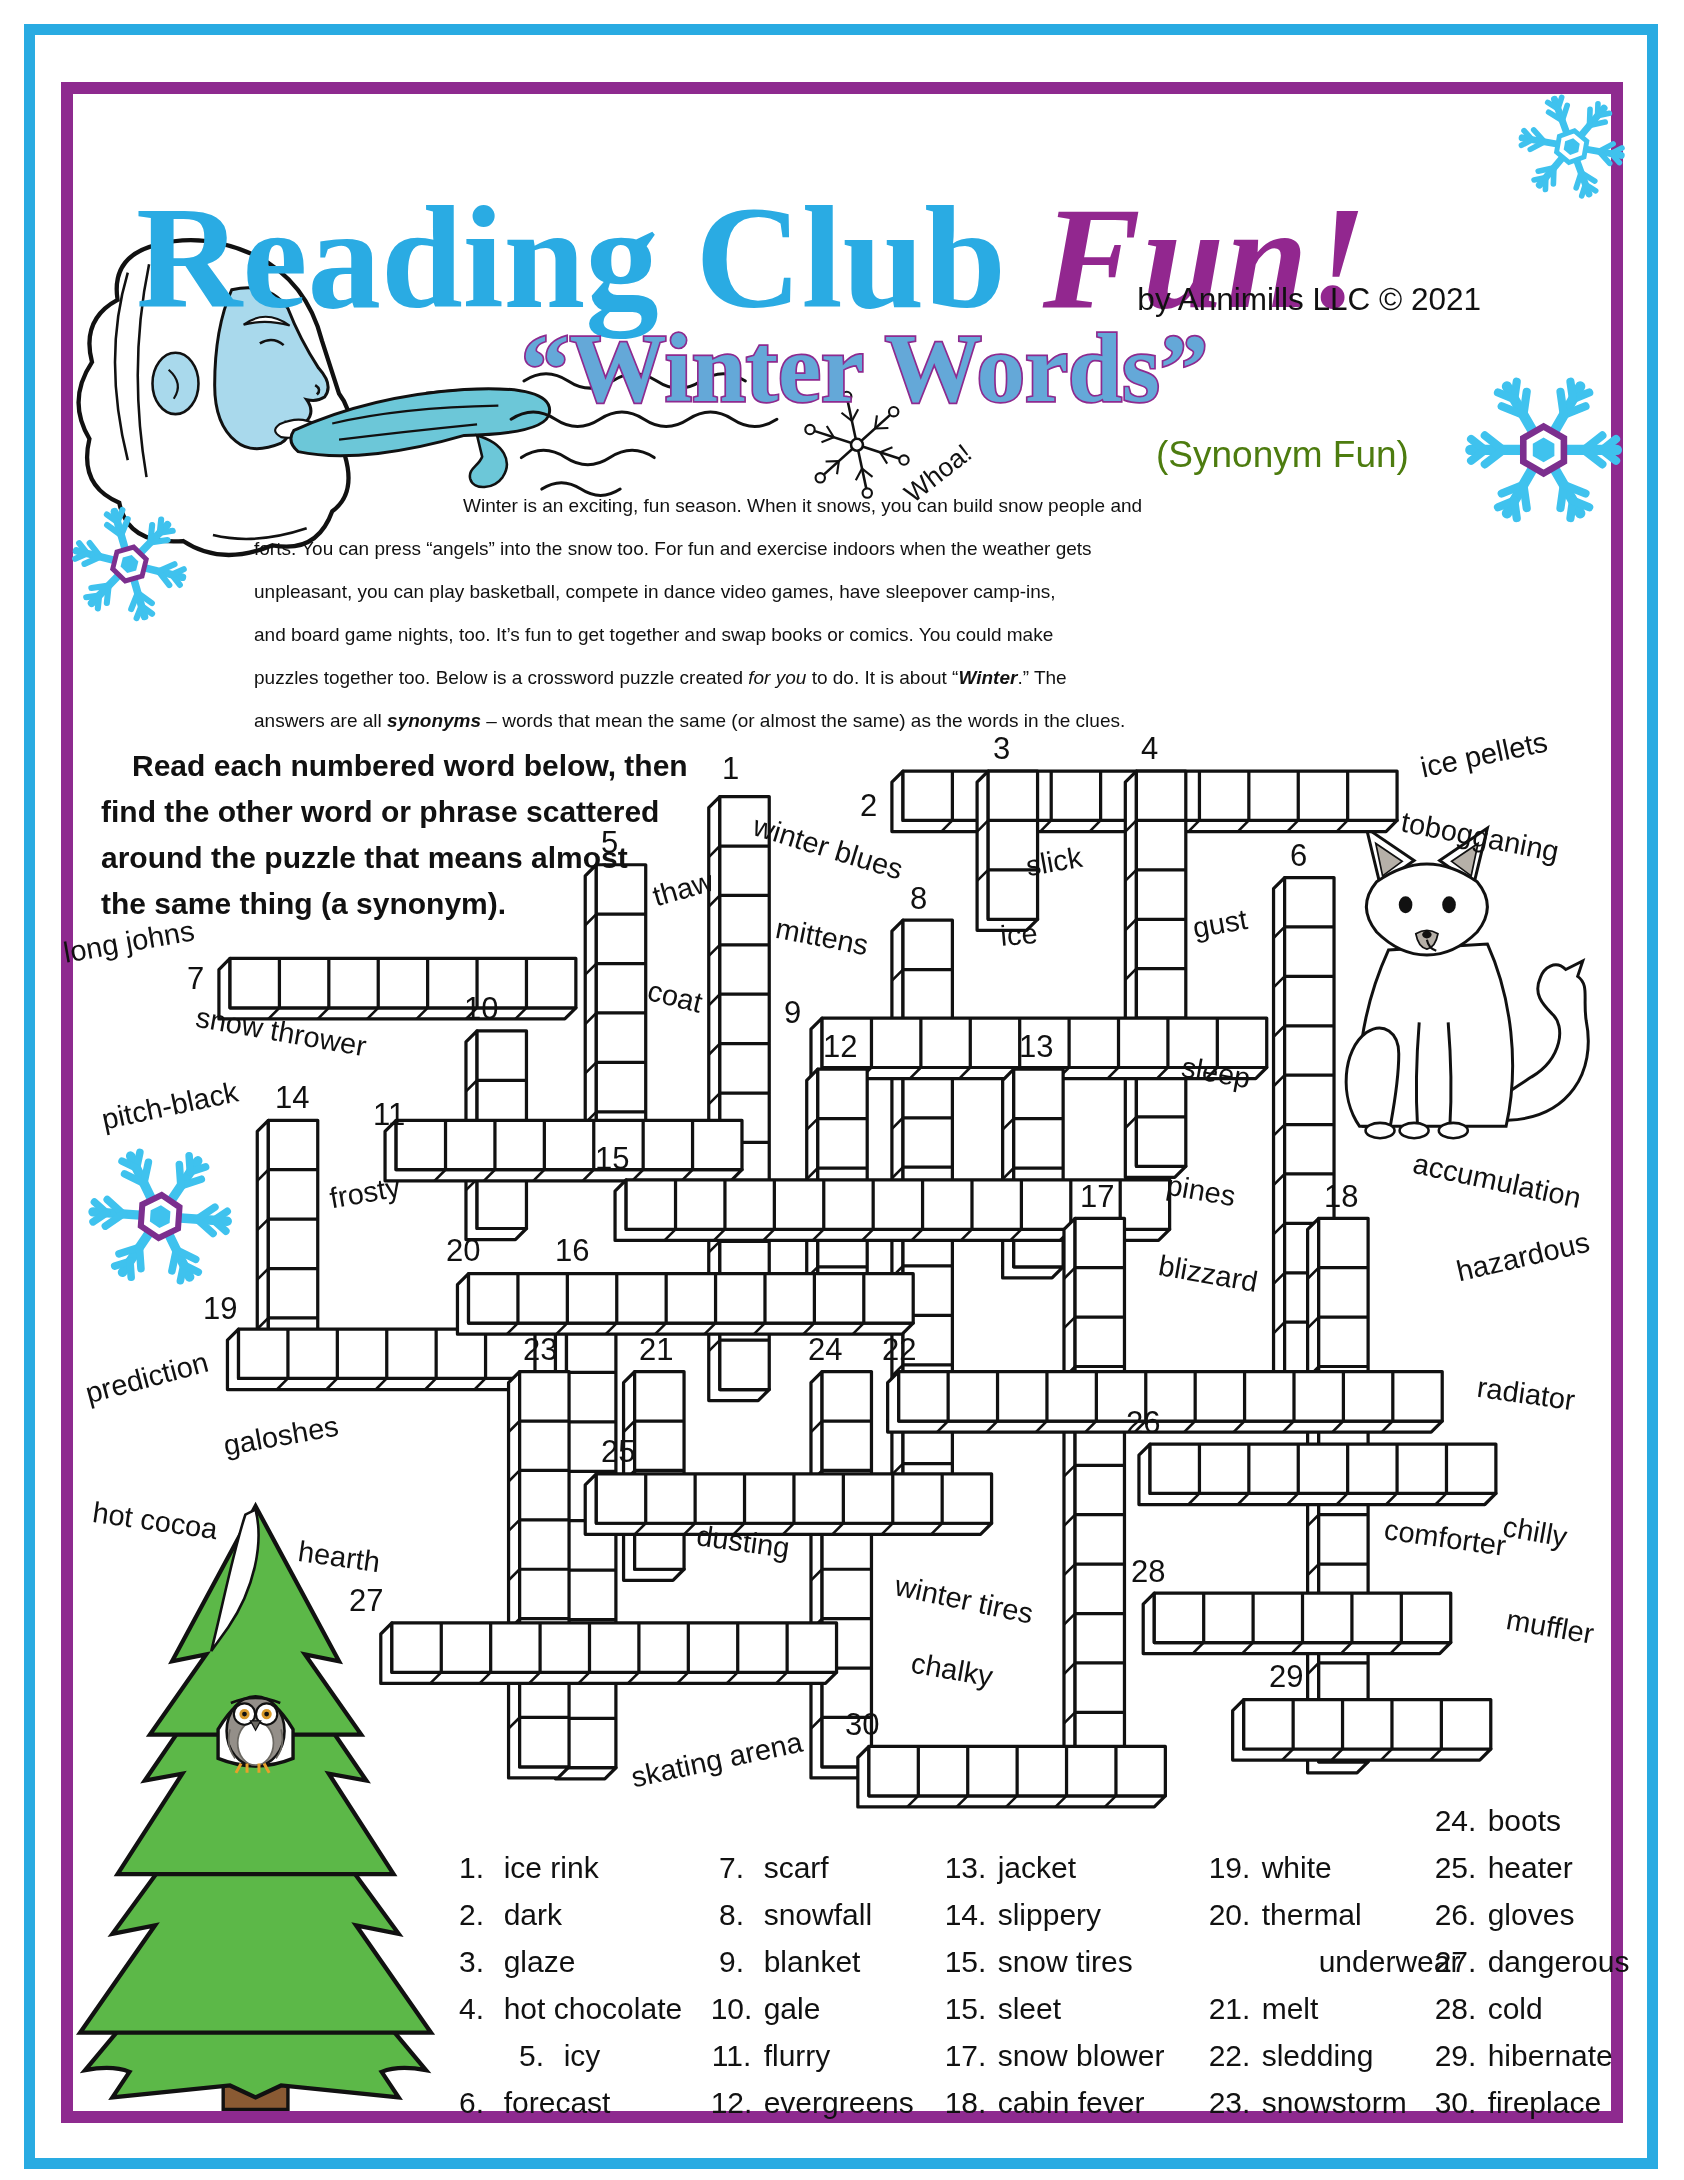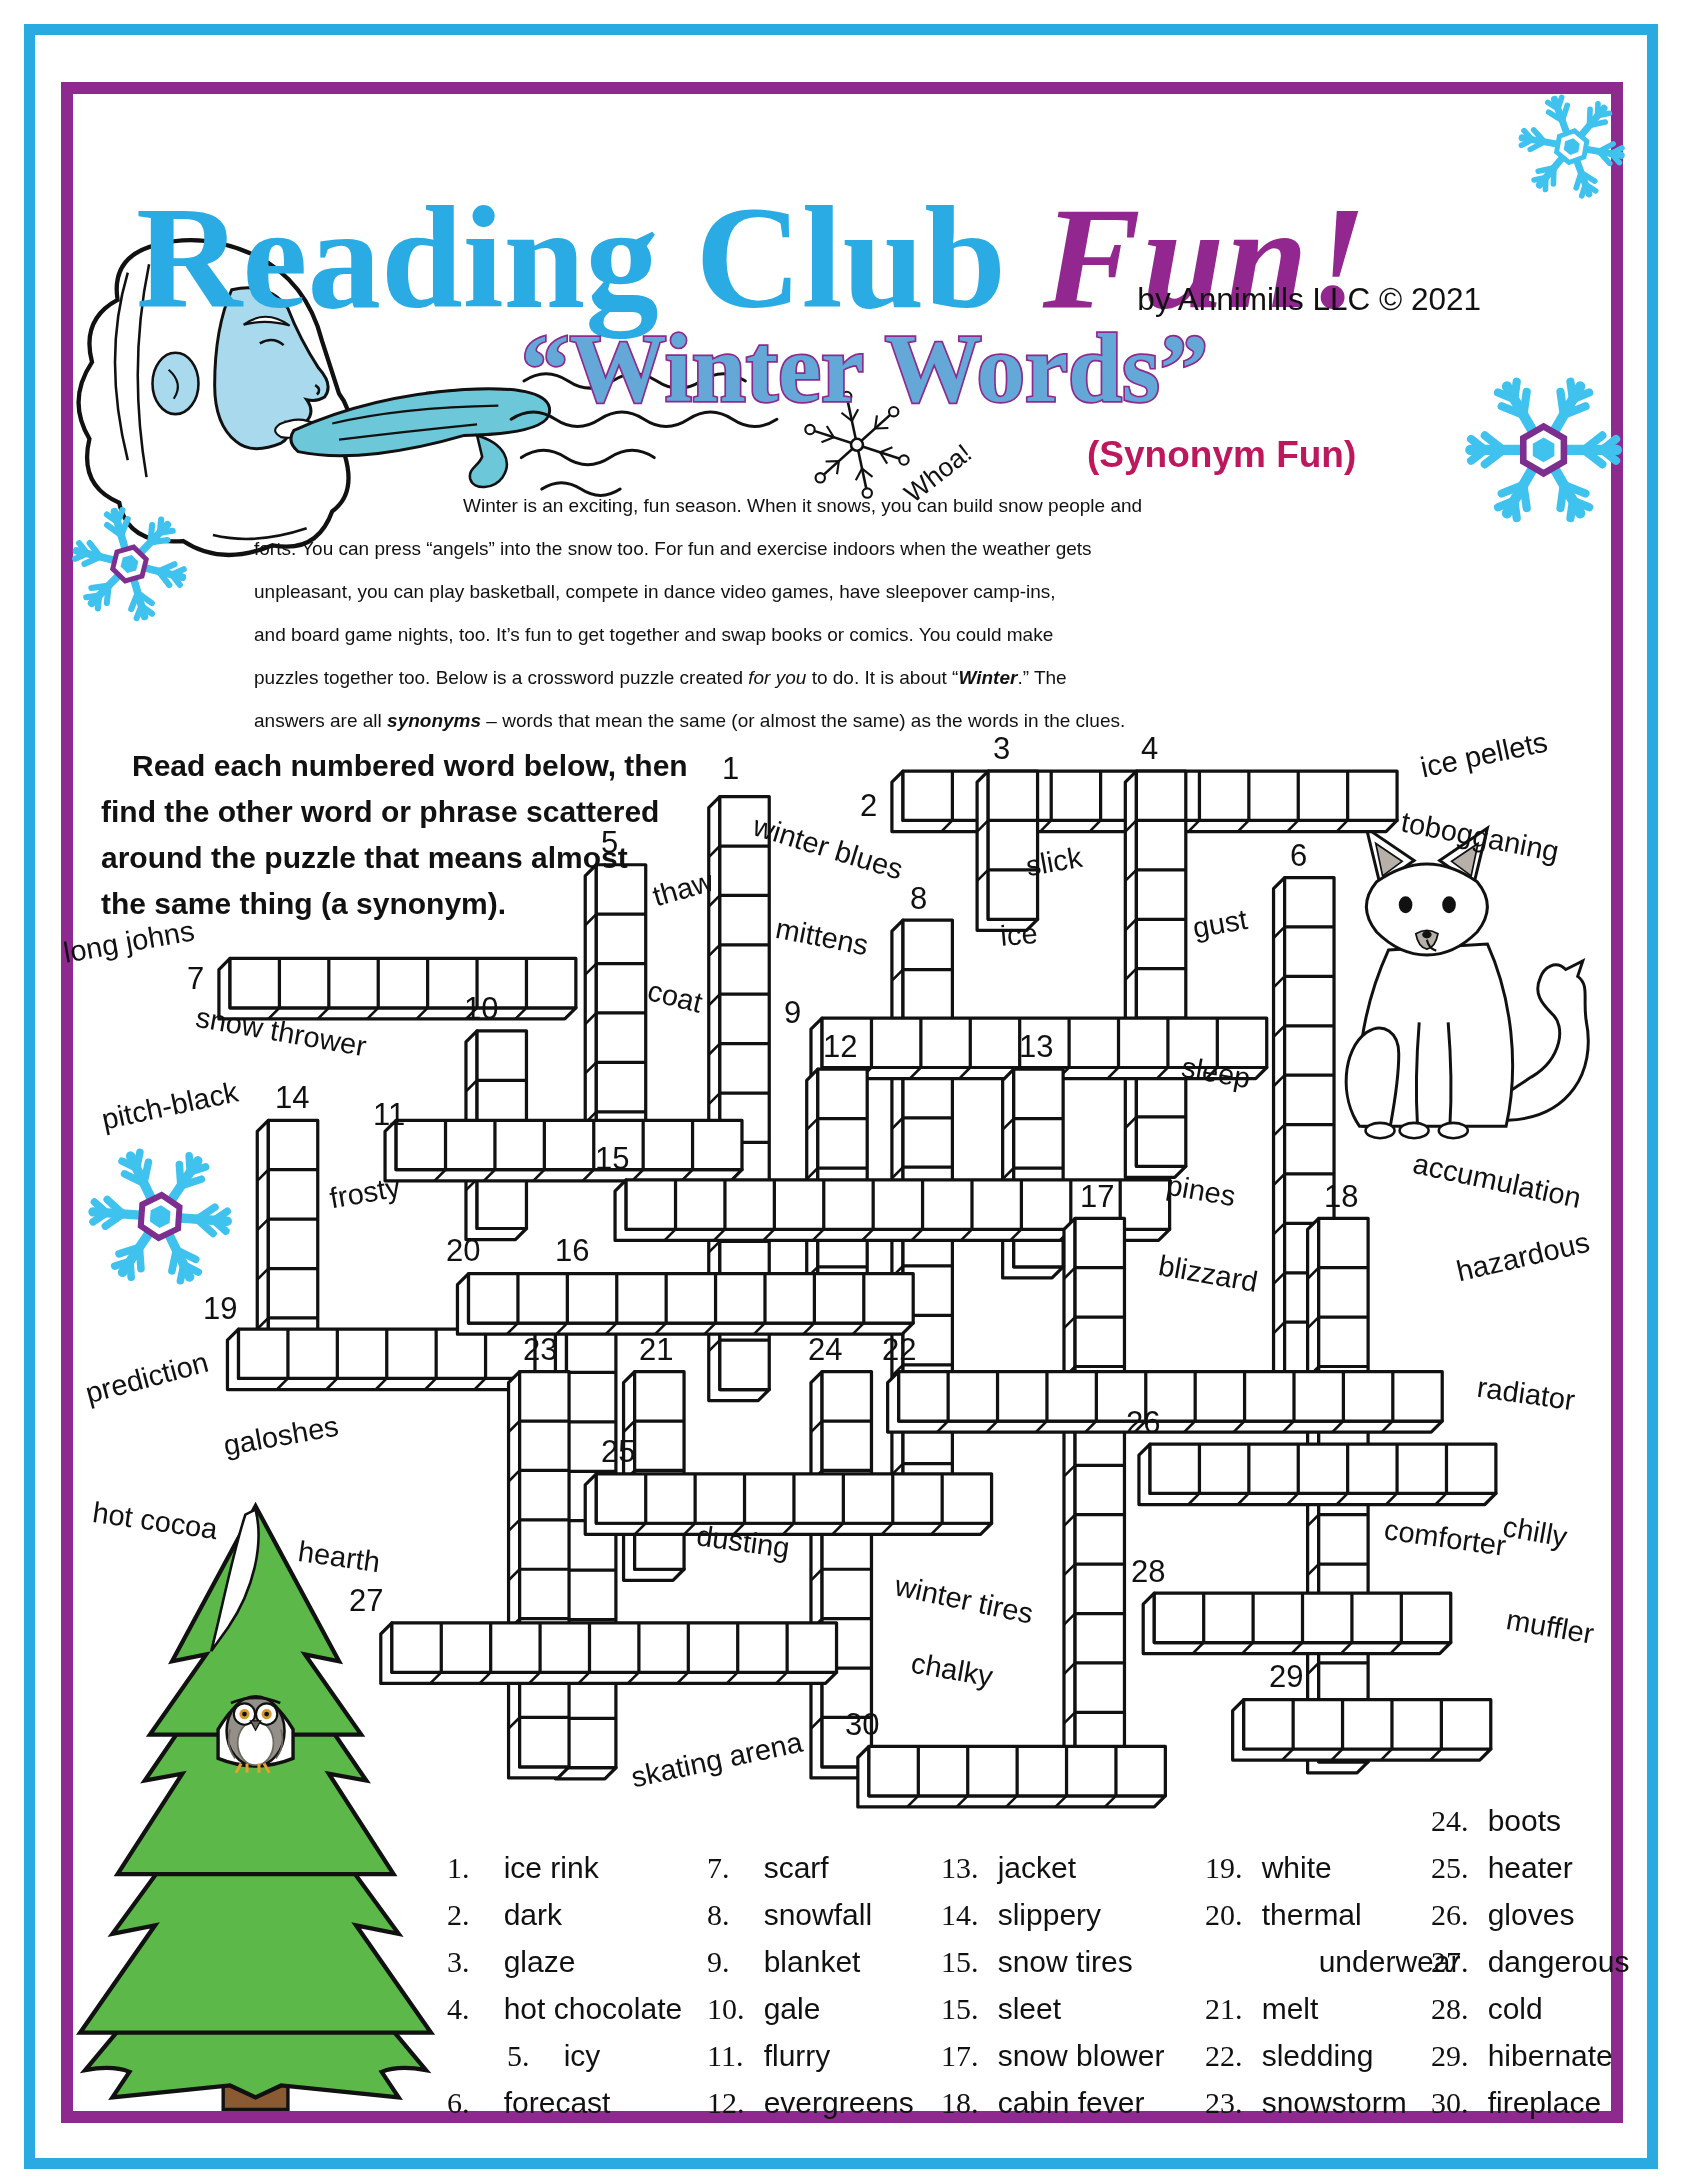--- a/index.html
+++ b/index.html
@@ -11,33 +11,33 @@
         border:12px solid #8e2a8f;}
   .title{position:absolute;left:136px;top:85px;white-space:nowrap;
         font-family:"Liberation Serif",serif;font-size:147px;line-height:1.02;}
   .title .main{color:#2aabe3;}
   .title .accent{color:#92278f;font-style:italic;font-weight:bold;letter-spacing:1.7px;}
   .byline{position:absolute;left:980px;top:281px;width:501px;text-align:right;
         font-size:31.5px;color:#111;}
   .subtitle{position:absolute;left:521px;top:313px;white-space:nowrap;
         font-family:"Liberation Serif",serif;font-weight:bold;font-size:97px;
         color:#64a8d8;-webkit-text-stroke:3.4px #8e2a8f;paint-order:stroke fill;}
-  .subtag{position:absolute;left:1087px;top:434px;font-size:37px;font-weight:bold;color:#be185d;}
+  .subtag{position:absolute;left:1156px;top:434px;font-size:37px;font-weight:normal;color:#4d7c0f;}
   .whoa{position:absolute;left:900px;top:458px;font-size:26.4px;color:#111;
         transform:rotate(-38deg);white-space:nowrap;}
   .intro{position:absolute;left:254px;top:484px;width:1259px;font-size:19px;
         line-height:43px;text-indent:209px;}
   .instructions{position:absolute;left:101px;top:743px;width:596px;font-size:30px;
         font-weight:bold;line-height:46px;text-indent:31px;}
   svg.layer{position:absolute;left:0;top:0;width:1685px;height:2181px;}
   .clue-num{position:absolute;font-size:31px;color:#111;white-space:nowrap;}
   .scatter{position:absolute;font-size:29px;color:#111;white-space:nowrap;
         transform:translate(-50%,-50%);}
   .wl-col{position:absolute;font-size:30px;line-height:47px;white-space:nowrap;}
-  .wl-num{display:inline-block;width:49px;text-align:left;margin-right:7.7px;font-family:Liberation Serif, serif;}
+  .wl-num{display:inline-block;width:49px;text-align:center;margin-right:7.7px;}
 </style>
 </head>
 <body>
 
 <div class="page">
 
   <div class="frame-blue"></div>
   <div class="frame-purple"></div>
 
   <svg class="layer" id="decor" viewBox="0 0 1978 2560">

